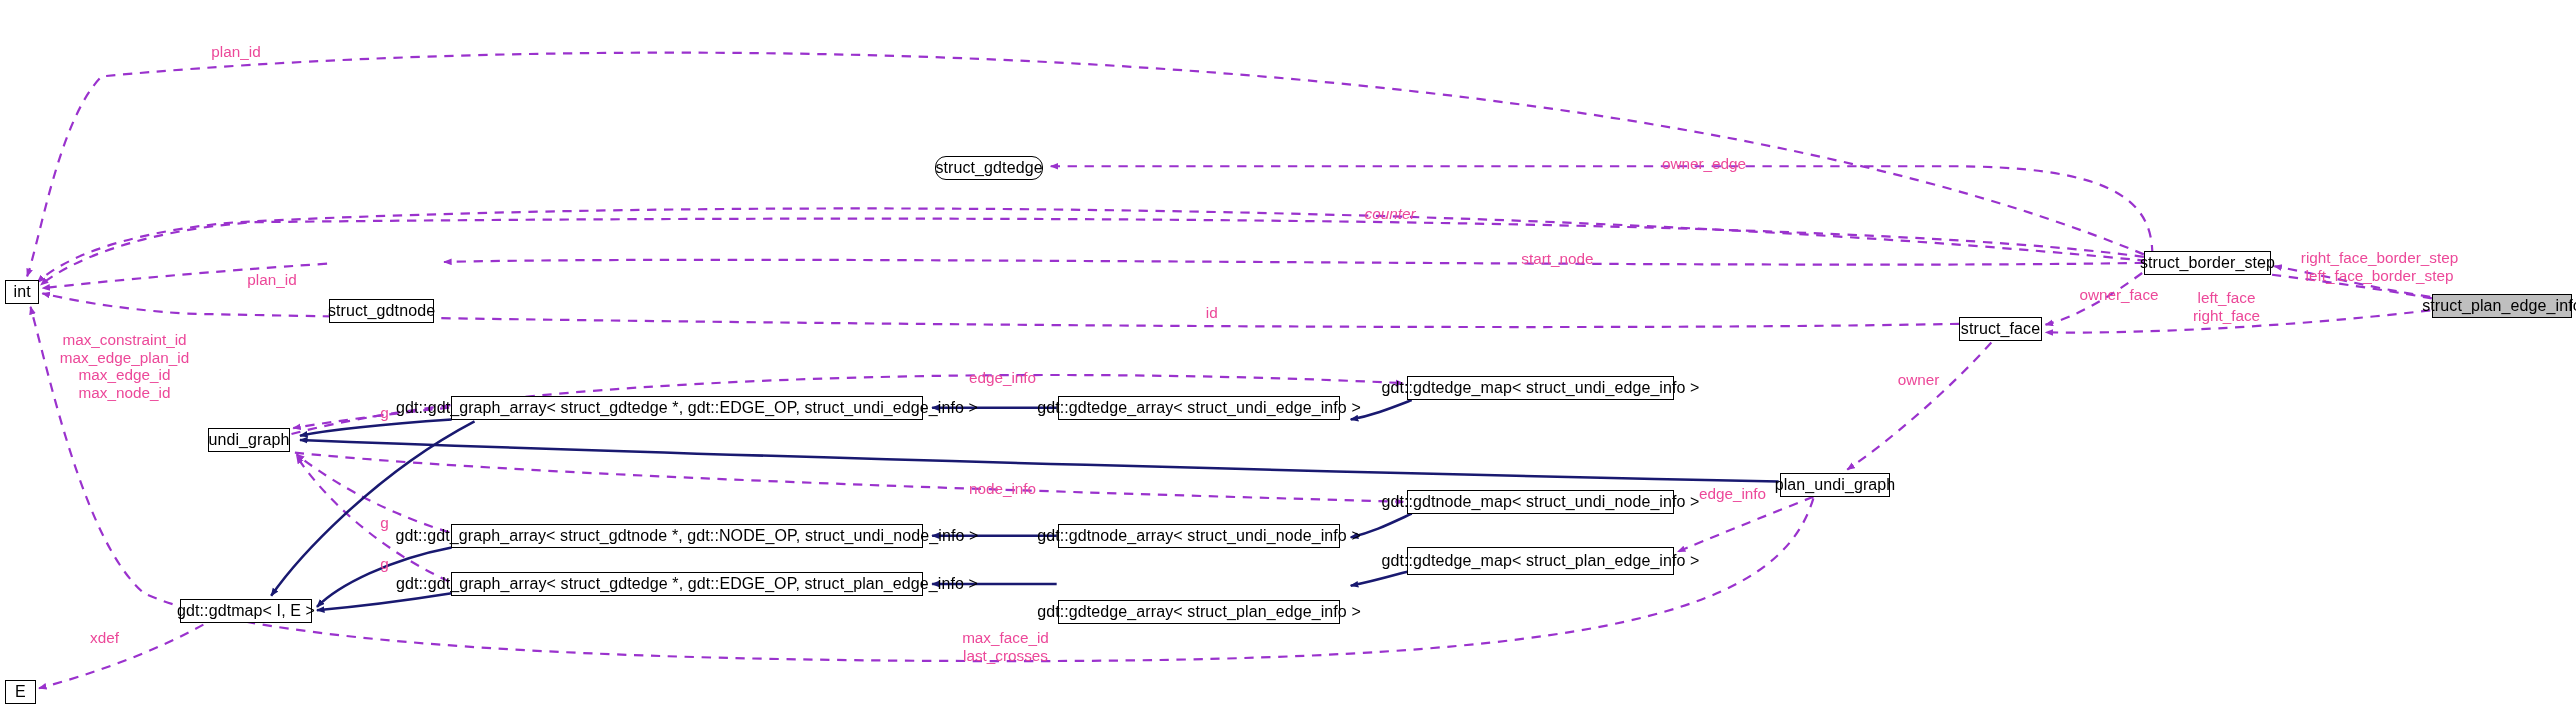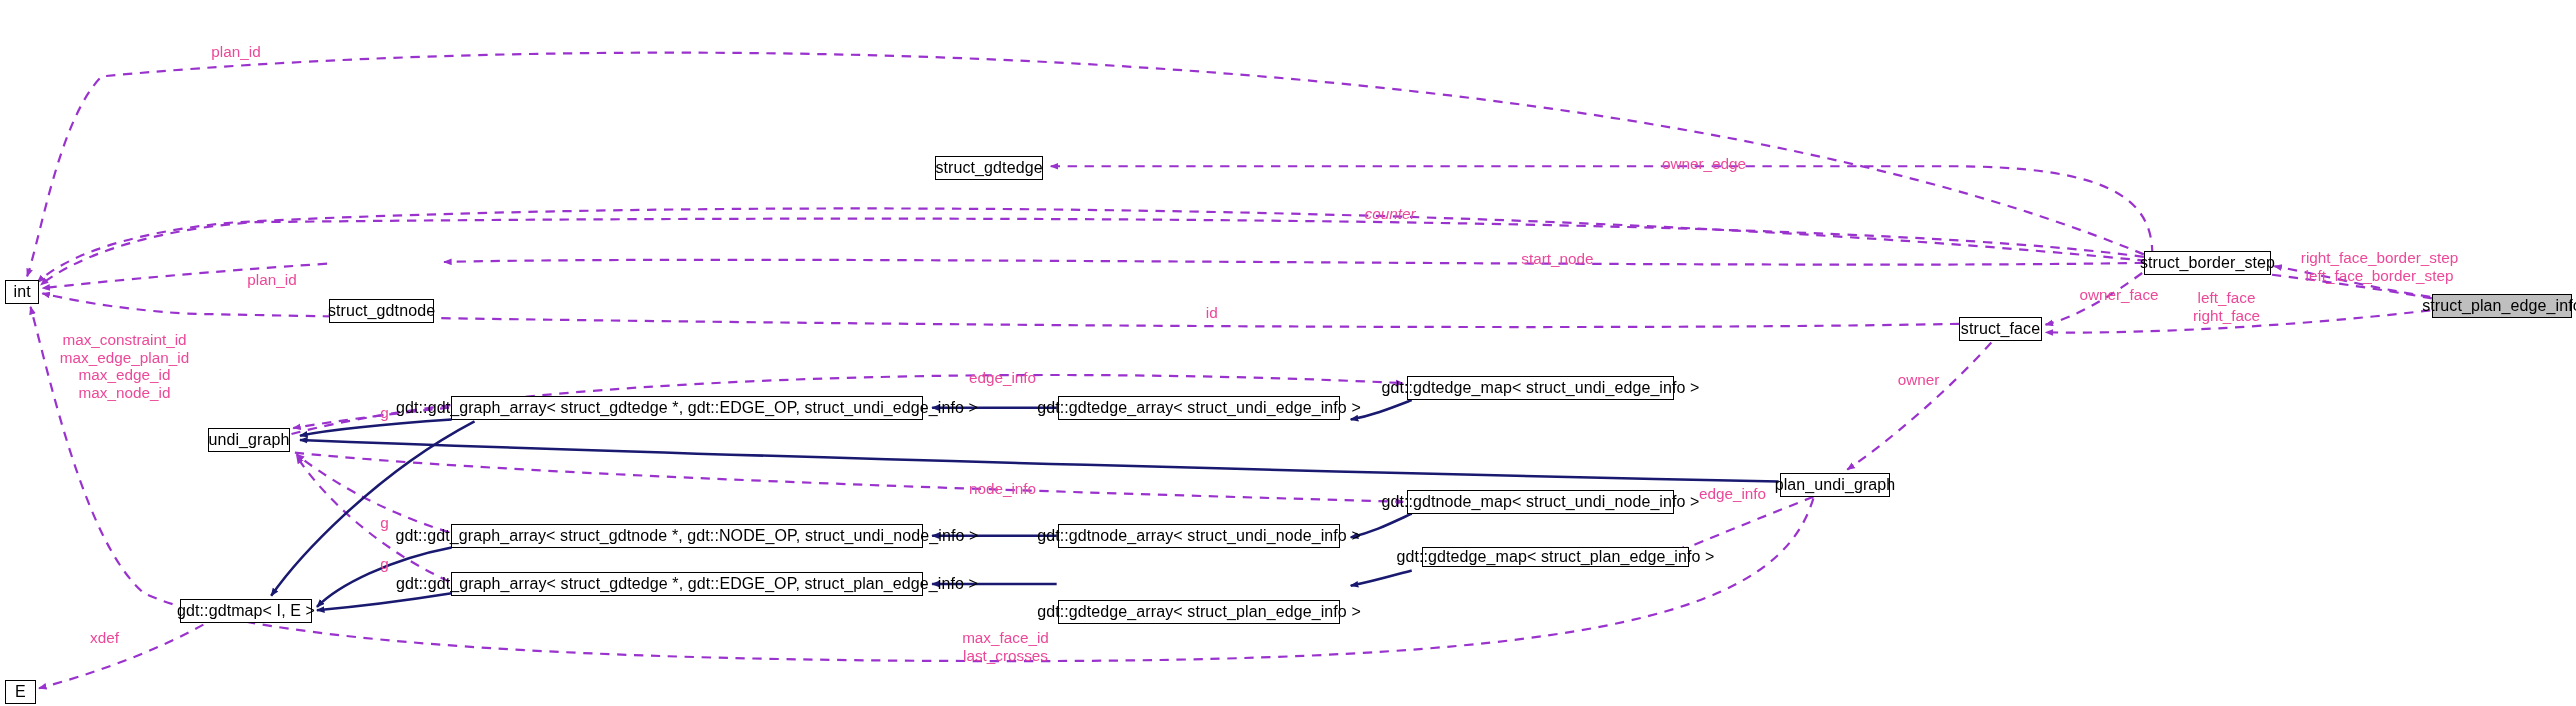--- a/index.html
+++ b/index.html
@@ -123,30 +123,30 @@
       <path d="M533,700 C470,710 420,716 374,720"></path>
     </g>
   </svg>
 
   <div id="nodes-layer">
       <div class="node-box" style="left: 5.1px; top: 280px; width: 34px; height: 24px;">int</div>
       <div class="node-box" style="left: 5.1px; top: 680px; width: 30.5px; height: 24px;">E</div>
       <div class="node-box" style="left: 180px; top: 599px; width: 132px; height: 24px;">gdt::gdtmap&lt; I, E &gt;</div>
       <div class="node-box" style="left: 208px; top: 428px; width: 82px; height: 24px;">undi_graph</div>
       <div class="node-box" style="left: 329px; top: 251px; width: 105px; height: 24px; margin-top: 48px;">struct_gdtnode</div>
-      <div class="node-box" style="left: 935px; top: 156px; width: 108px; height: 24px;">struct_gdtedge</div>
+      <div class="node-box" style="left: 935px; top: 156px; width: 108px; height: 24px; border-radius: 11px;">struct_gdtedge</div>
       <div class="node-box" style="left: 451px; top: 396px; width: 472px; height: 24px;">gdt::gdt_graph_array&lt; struct_gdtedge *, gdt::EDGE_OP, struct_undi_edge_info &gt;</div>
       <div class="node-box" style="left: 451px; top: 524px; width: 472px; height: 24px;">gdt::gdt_graph_array&lt; struct_gdtnode *, gdt::NODE_OP, struct_undi_node_info &gt;</div>
       <div class="node-box" style="left: 451px; top: 572px; width: 472px; height: 24px;">gdt::gdt_graph_array&lt; struct_gdtedge *, gdt::EDGE_OP, struct_plan_edge_info &gt;</div>
       <div class="node-box" style="left: 1058px; top: 396px; width: 282px; height: 24px;">gdt::gdtedge_array&lt; struct_undi_edge_info &gt;</div>
       <div class="node-box" style="left: 1058px; top: 524px; width: 282px; height: 24px;">gdt::gdtnode_array&lt; struct_undi_node_info &gt;</div>
       <div class="node-box" style="left: 1058px; top: 600px; width: 282px; height: 24px;">gdt::gdtedge_array&lt; struct_plan_edge_info &gt;</div>
       <div class="node-box" style="left: 1407px; top: 376px; width: 267px; height: 24px;">gdt::gdtedge_map&lt; struct_undi_edge_info &gt;</div>
       <div class="node-box" style="left: 1407px; top: 490px; width: 267px; height: 24px;">gdt::gdtnode_map&lt; struct_undi_node_info &gt;</div>
-      <div class="node-box" style="left: 1407px; top: 547px; width: 267px; height: 20px; margin-left: 15px;">gdt::gdtedge_map&lt; struct_plan_edge_info &gt;</div>
+      <div class="node-box" style="left: 1407px; top: 547px; width: 267px; height: 28px;">gdt::gdtedge_map&lt; struct_plan_edge_info &gt;</div>
       <div class="node-box" style="left: 1780px; top: 473px; width: 110px; height: 24px;">plan_undi_graph</div>
       <div class="node-box" style="left: 1959px; top: 317px; width: 83px; height: 24px;">struct_face</div>
       <div class="node-box" style="left: 2144px; top: 251px; width: 127px; height: 24px;">struct_border_step</div>
       <div class="node-box highlight" style="left: 2432px; top: 294px; width: 140px; height: 24px;">struct_plan_edge_info</div>
     </div>
   <div id="labels-layer">
       <div class="edge-label" style="left: 198px; top: 43px; width: 76px;">plan_id</div>
       <div class="edge-label" style="left: 234px; top: 271px; width: 76px;">plan_id</div>
       <div class="edge-label multi" style="left: 44px; top: 331px; width: 161px;">max_constraint_id
 max_edge_plan_id

